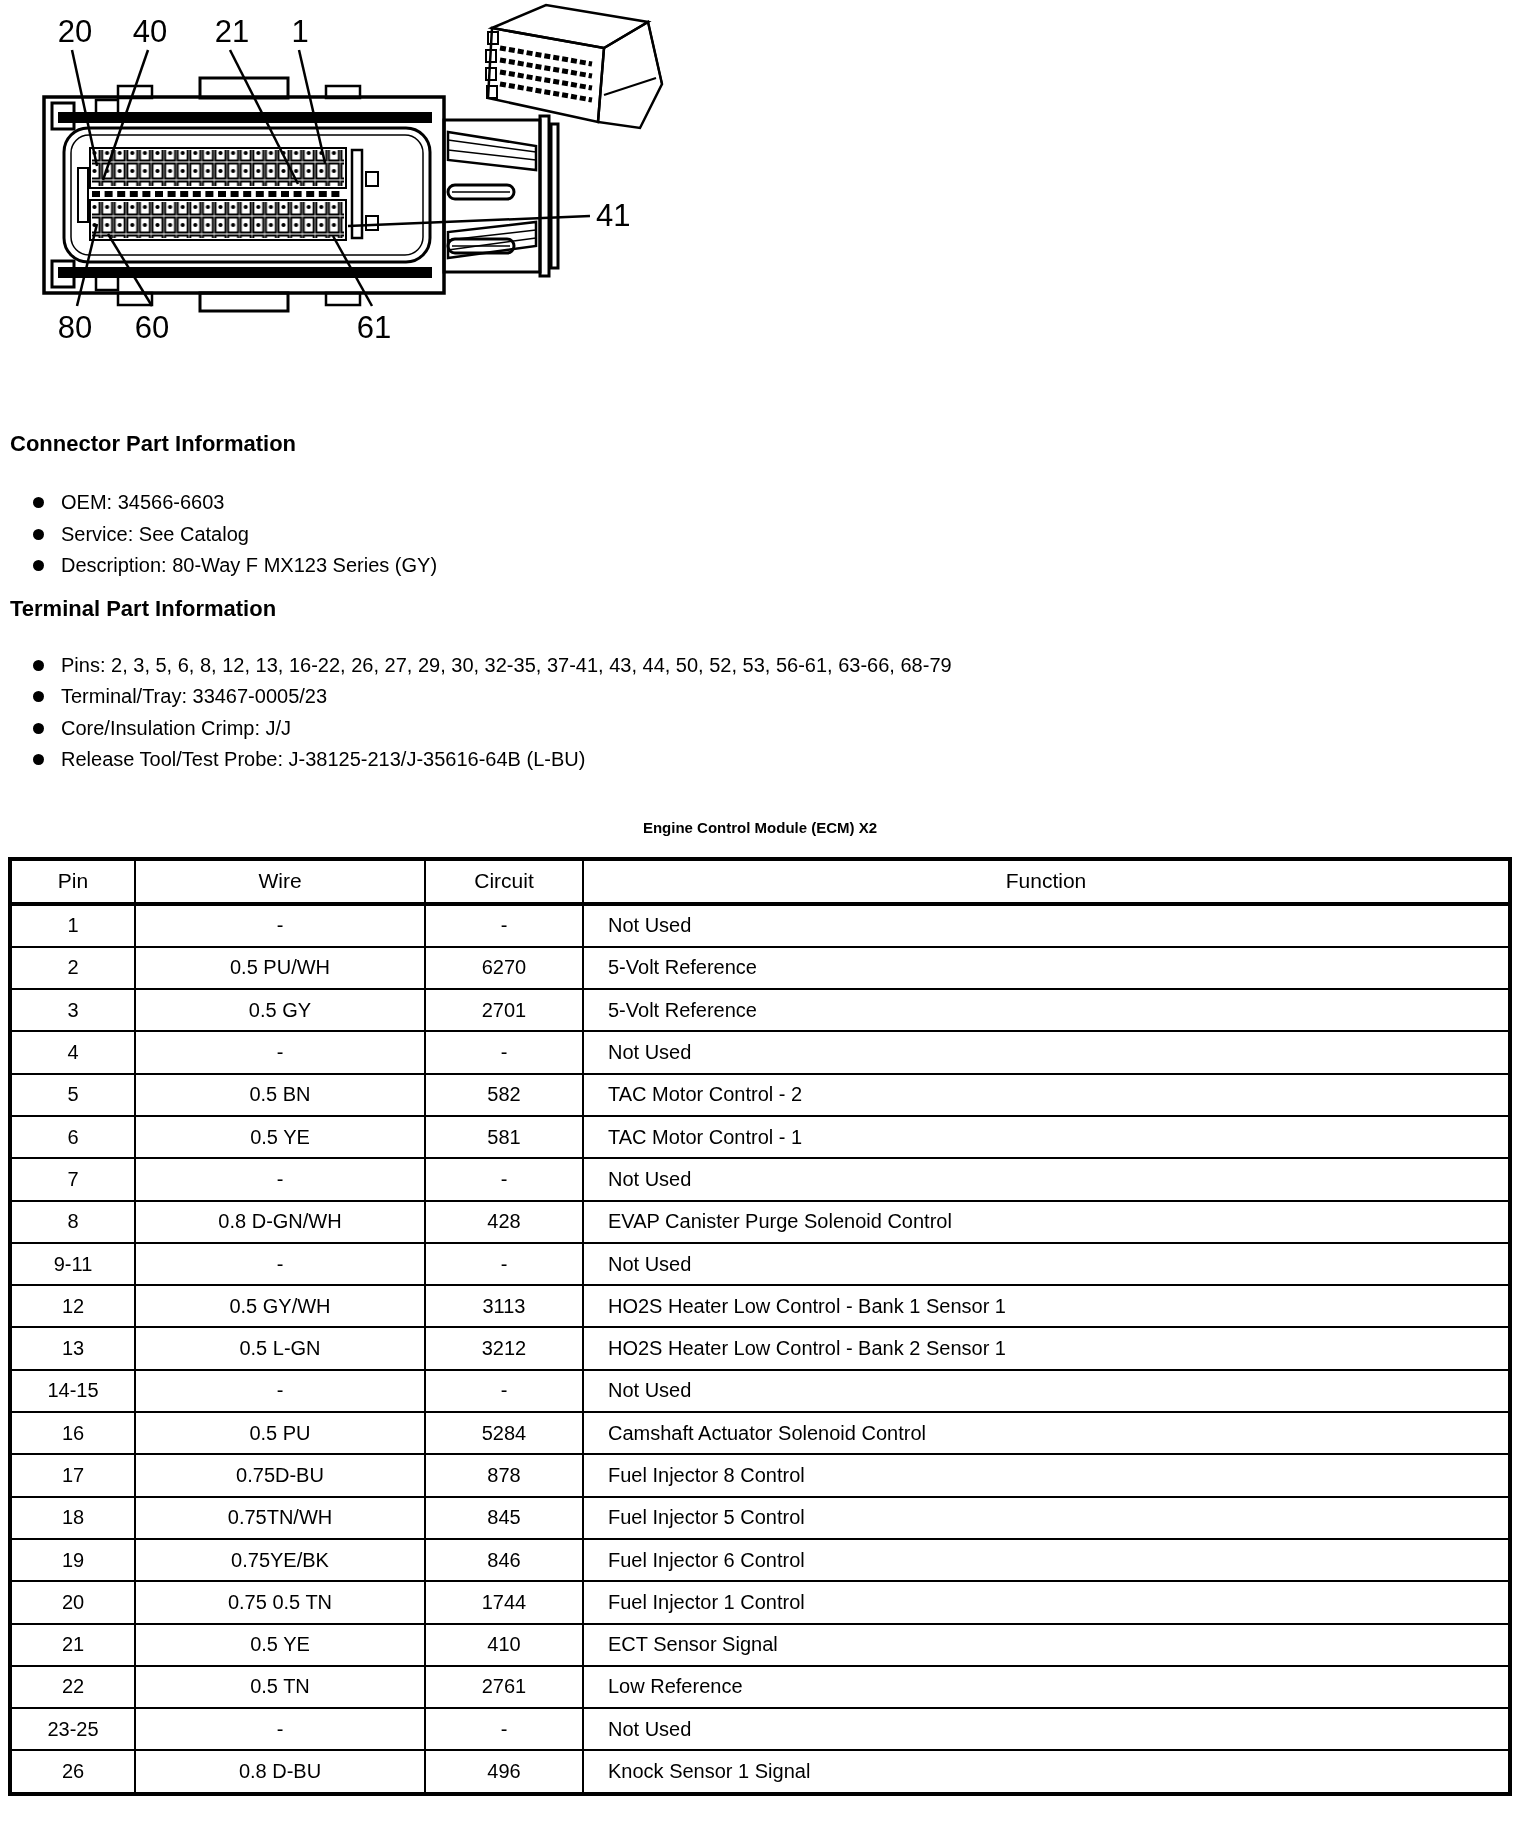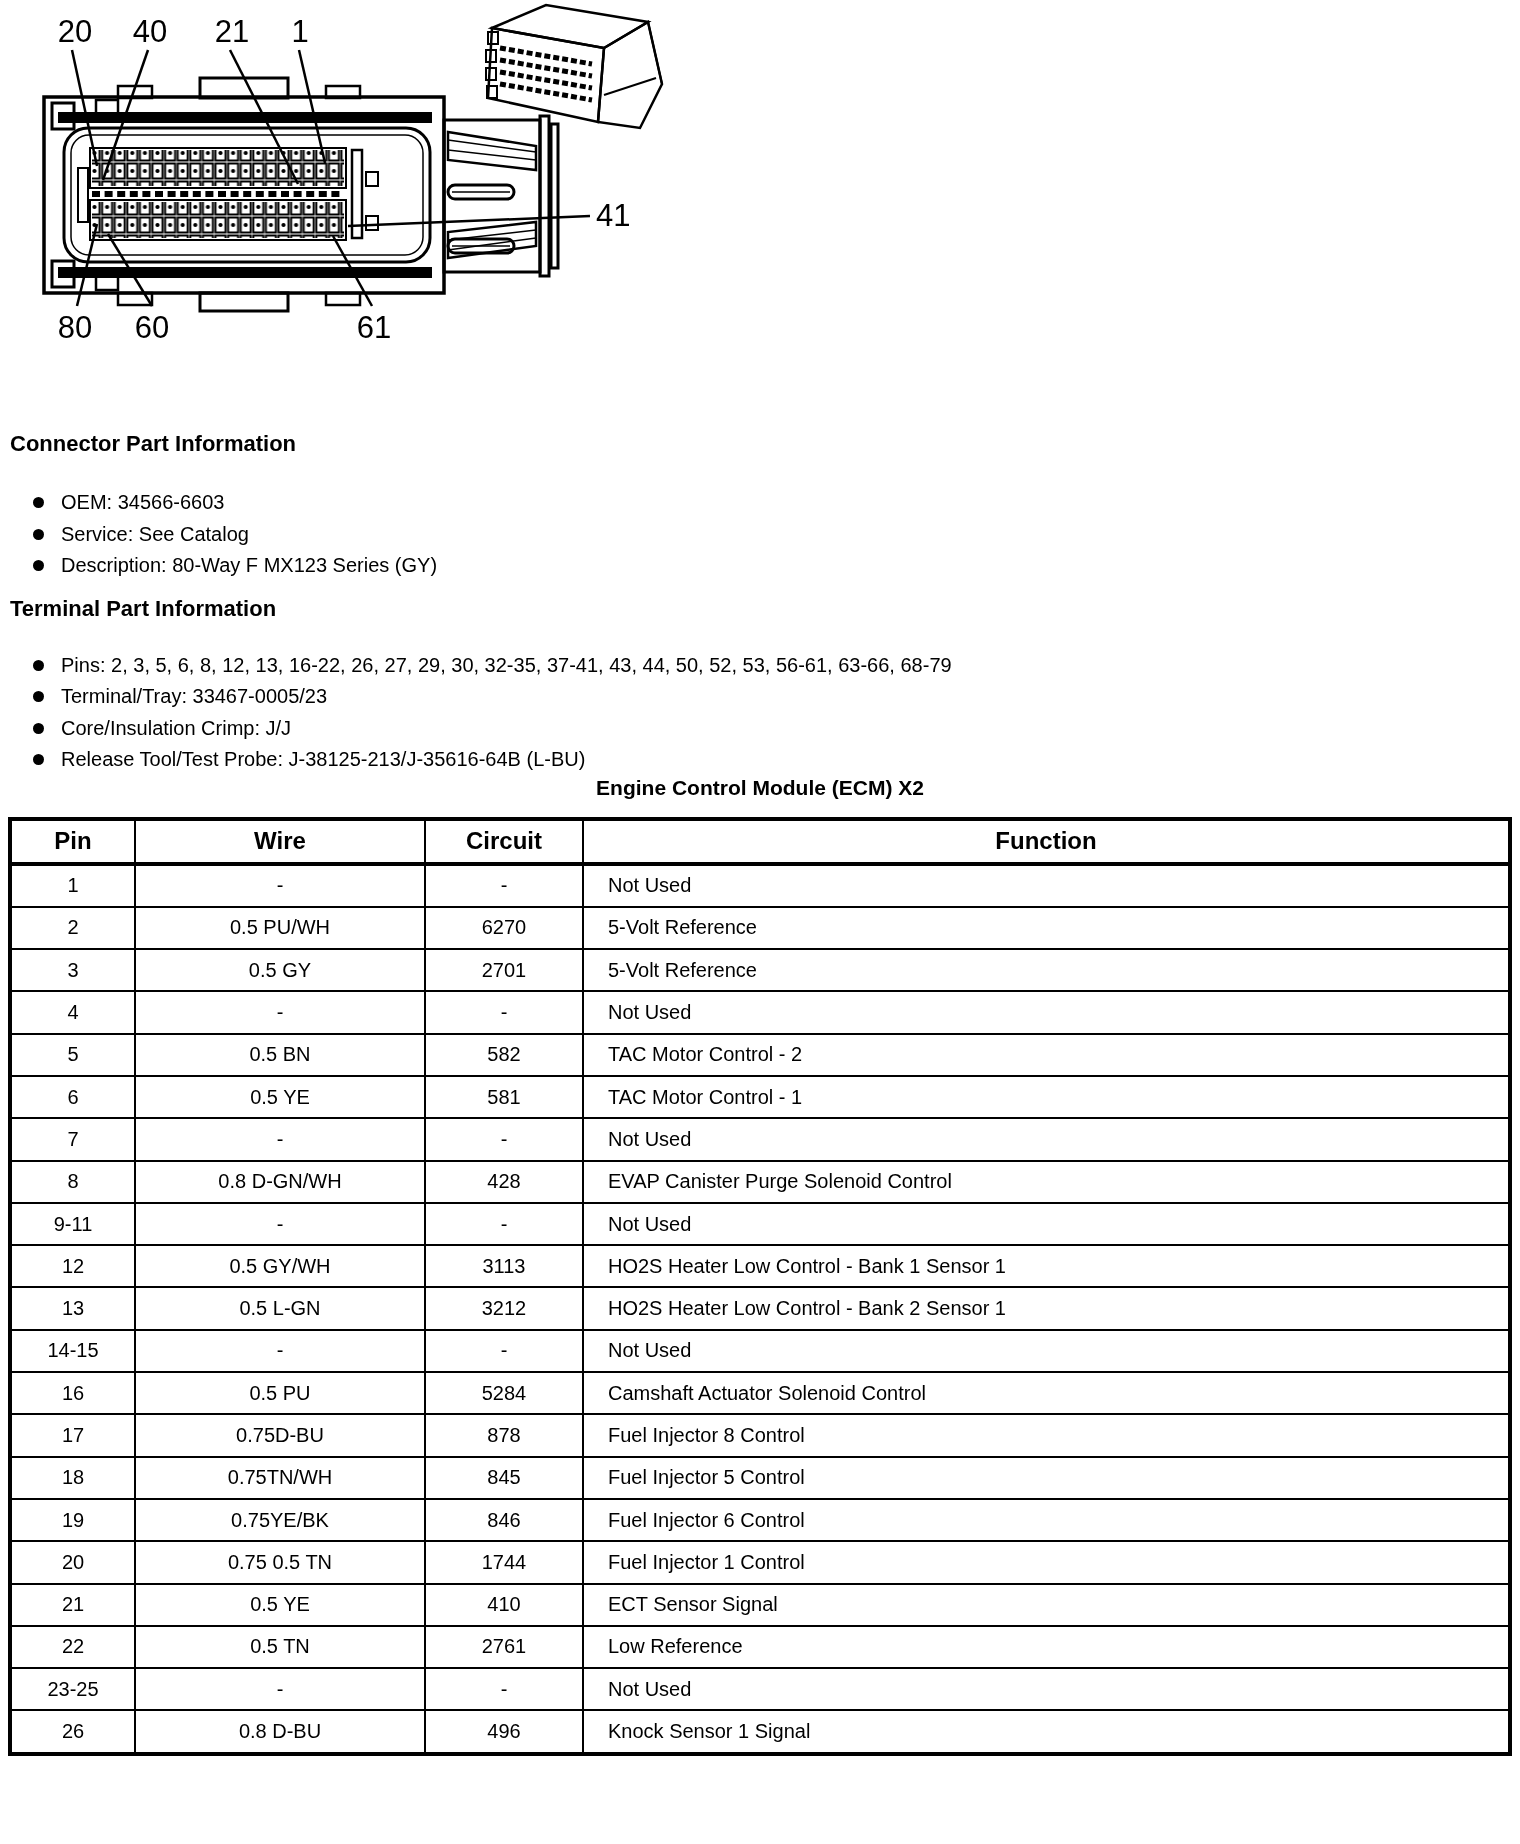--- a/index.html
+++ b/index.html
@@ -13,30 +13,30 @@
   }
   #connector-heading{margin-top:34px;}
   #terminal-heading{margin-top:14px;}
   ul.bullet-list{list-style:none;margin:30px 0 0 0;padding:0 0 0 33px;}
   #terminal-list{margin-top:28px;}
   ul.bullet-list li{
     font-size:20px;height:31.5px;display:flex;align-items:center;white-space:nowrap;
   }
   .bullet-dot{width:11px;height:11px;border-radius:50%;background:#000;margin-right:17px;flex:none;}
   .table-title{
-    text-align:center;font-weight:bold;font-size:21px;line-height:24px;
+    text-align:center;font-weight:bold;font-size:15px;margin-top:40px;line-height:24px;
   }
   table.pinout{
     border-collapse:collapse;table-layout:fixed;width:1504px;
     margin:17px 0 0 8px;border:4px solid #000;
   }
   table.pinout th, table.pinout td{
     border:2px solid #000;font-size:20px;padding:0;text-align:center;overflow:hidden;
   }
-  table.pinout th{height:41px;font-size:24px;font-weight:bold;border-bottom:4px solid #000;}
+  table.pinout th{height:41px;font-size:21px;font-weight:normal;border-bottom:4px solid #000;}
   table.pinout td{height:40.3px;}
   table.pinout td.func{text-align:left;padding-left:24px;}
   svg text.callout{font-family:"Liberation Sans", sans-serif;font-size:31px;fill:#000;}
   svg .ln{stroke:#000;fill:none;}
 </style>
 </head>
 <body>
 
 <div class="diagram-area">
   <svg width="680" height="397" viewBox="0 0 680 397">

